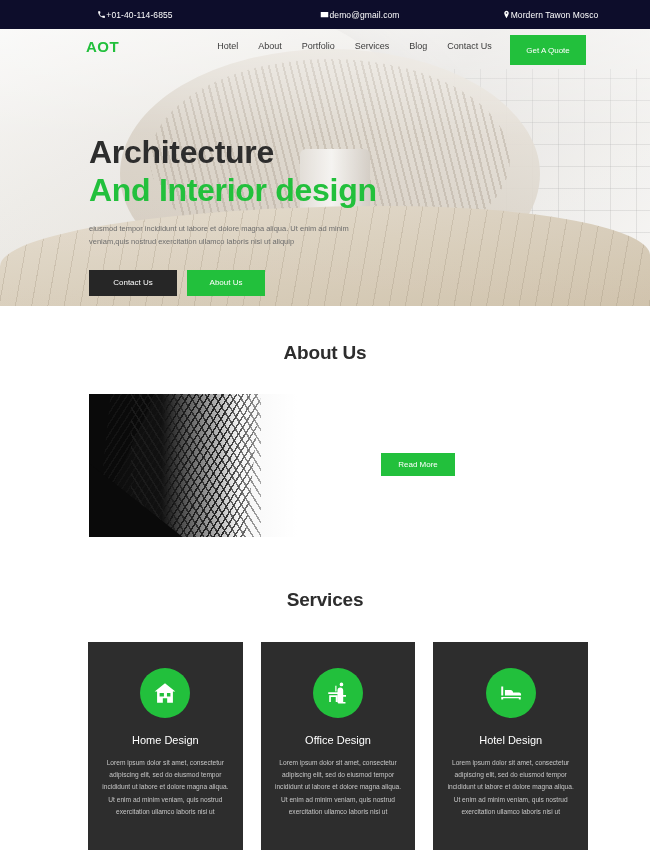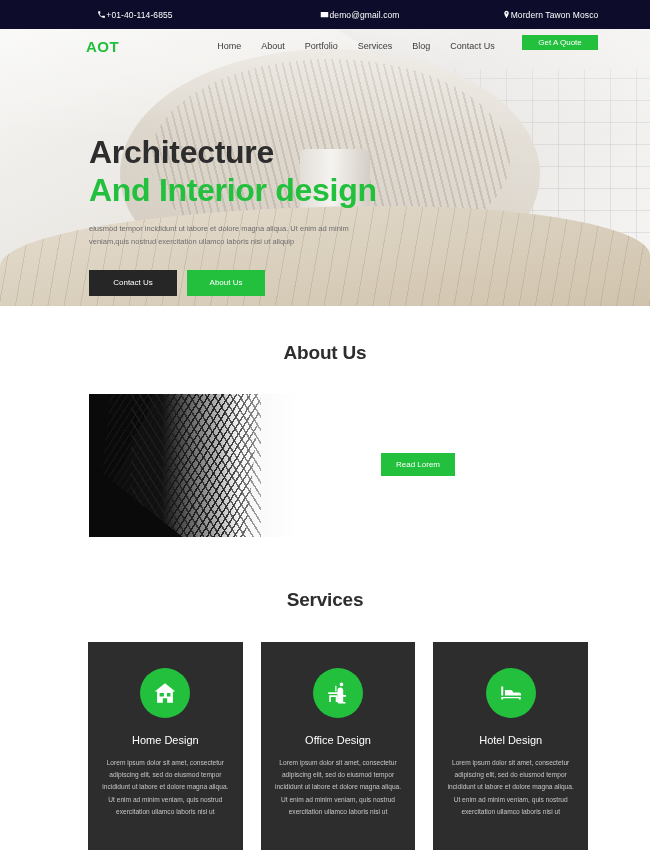--- a/index.html
+++ b/index.html
@@ -82,22 +82,22 @@
     position:absolute; top:0; left:0; right:0; height:34px;
     display:flex; align-items:center; padding:0 0 0 86px;
     z-index:5;
   }
   .logo { font-size:15px; font-weight:bold; color:#22c03c; letter-spacing:.5px; }
   .nav-links { display:flex; align-items:center; gap:20px; margin-left:98px; }
   .nav-link {
     font-size:9px; color:#3b3b3b; text-decoration:none; white-space:nowrap;
   }
   .quote-btn {
-    position:absolute; right:52px; top:6px;
-    width:76px; height:15px; background:#22c03c; color:#fff;
+    position:absolute; right:64px; top:6px;
+    width:76px; height:30px; background:#22c03c; color:#fff;
     font-size:8px; display:flex; align-items:center; justify-content:center;
     border:none; cursor:pointer;
   }
 
   
   .hero-text { position:absolute; left:89px; top:105px; width:300px; z-index:4; }
   .hero-h1 {
     font-size:32px; font-weight:bold; color:#2d2d2d; line-height:1.18;
     letter-spacing:-.3px;
   }
@@ -227,21 +227,21 @@
       <div class="hp-stripes"></div>
       <div class="hp-column"></div>
       <div class="hp-floor"></div>
       <div class="hp-floorlines"></div>
       <div class="hp-wash"></div>
     </div>
 
     <div class="nav">
       <div class="logo">AOT</div>
       <div class="nav-links">
-        <a class="nav-link" href="#">Home</a>
+        <a class="nav-link" href="#">Hotel</a>
         <a class="nav-link" href="#">About</a>
         <a class="nav-link" href="#">Portfolio</a>
         <a class="nav-link" href="#">Services</a>
         <a class="nav-link" href="#">Blog</a>
         <a class="nav-link" href="#">Contact Us</a>
       </div>
       <button class="quote-btn">Get A Quote</button>
     </div>
 
     <div class="hero-text">
@@ -263,21 +263,21 @@
       <div class="about-img-wrap">
         <div class="about-img">
           <div class="ai-dark"></div>
           <div class="ai-bld"></div>
           <div class="ai-bld2"></div>
           <div class="ai-dark2"></div>
           <div class="ai-fade"></div>
         </div>
       </div>
       <div class="about-text">
-        <button class="read-more-about">Read Lorem</button>
+        <button class="read-more-about">Read More</button>
       </div>
     </div>
   </div>
 
   <div class="services">
     <h2 class="section-title">Services</h2>
     <div class="cards">
 
       <div class="card">
         <div class="card-icon">

